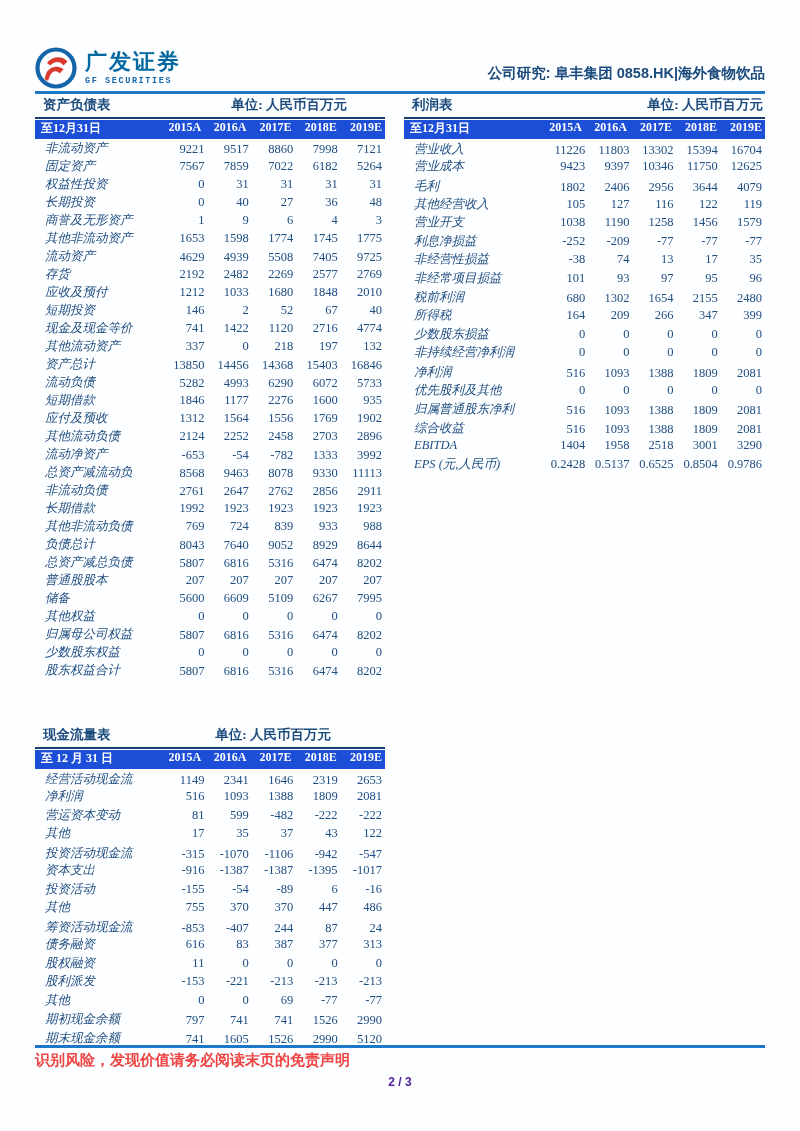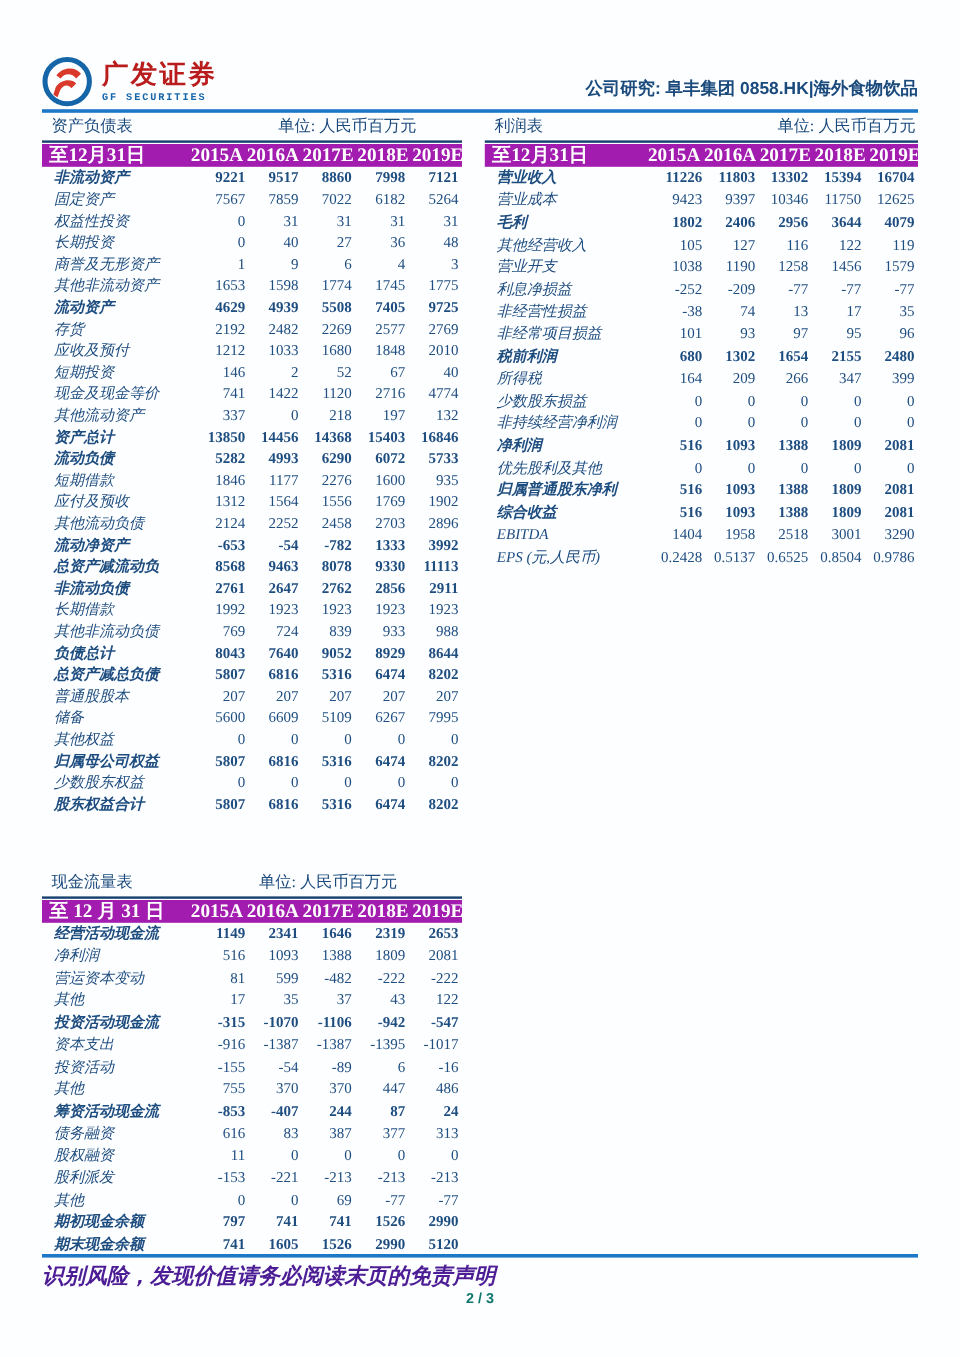--- a/index.html
+++ b/index.html
@@ -6,65 +6,65 @@
   .page{
     position:relative; width:800px; height:1131px;
     background:#fdfeff; overflow:hidden;
     font-family:"Liberation Serif","DejaVu Serif",serif;
     color:#1e4d80;
   }
   
   .hdr-logo{position:absolute; left:34px; top:46px; display:flex; align-items:center; gap:7px;}
   .logo-mark{width:44px; height:44px;}
   .brand-txt{display:flex; flex-direction:column; line-height:1;}
-  .brand-cn{font-family:"Liberation Sans","DejaVu Sans",sans-serif; font-weight:bold; font-size:22px; color:#b91c1c; letter-spacing:2px;}
+  .brand-cn{font-family:"Liberation Sans","DejaVu Sans",sans-serif; font-weight:bold; font-size:22px; color:#0369a1; letter-spacing:2px;}
   .brand-en{font-family:Liberation Mono, monospace; font-weight:bold; font-size:8.5px; color:#1565a9; letter-spacing:1.6px; margin-top:4px;}
   .hdr-right{
     position:absolute; right:35px; top:64px;
     font-family:"Liberation Sans","DejaVu Sans",sans-serif;
     font-weight:bold; font-size:14.5px; color:#1b4a7d;
   }
   .hdr-rule{position:absolute; left:35px; right:35px; top:91px; height:3px; background:#1e78c8;}
   
   .fin-table{position:absolute;}
   #table-balance{left:35px; top:96px;  width:350px;}
   #table-income {left:404px; top:96px; width:361px;}
   #table-cash   {left:35px; top:726px; width:350px;}
   .tbl-caption{
     display:flex; justify-content:space-between; align-items:flex-end;
-    font-weight:normal; font-size:13.5px; color:#1b4a7d;
+    font-weight:bold; font-size:13.5px; color:#1b4a7d;
     padding:0 2px 3px 8px; border-bottom:2px solid #16406e;
   }
   #table-balance .tbl-unit{margin-right:36px;}
   #table-cash    .tbl-unit{margin-right:52px;}
   .tbl-head{
-    display:flex; align-items:center; height:19px; margin-top:1px;
-    background:#a21caf; color:#ffffff; font-weight:bold; font-size:16px;
+    display:flex; height:19px; margin-top:1px;
+    background:#1d4ed8; color:#ffffff; font-weight:bold; font-size:12px;
   }
   .tbl-head .lbl{padding-left:6px;}
   .row{display:flex; align-items:center; font-size:12.5px;}
   #table-balance .row{height:18px;}
   #table-income  .row{height:18.6px;}
   #table-cash    .row{height:18.5px;}
   .lbl{flex:0 0 118px; text-align:left;}
   #table-income .lbl{flex:0 0 130px;}
   .row .lbl{padding-left:10px; font-style:italic;}
   .val{flex:1; text-align:right; padding-right:3px;}
-  .row.b{font-weight:bold;}
+  .row.b{font-weight:normal;align-items:flex-end;}
   
   .ftr-rule{position:absolute; left:35px; right:35px; top:1045px; height:2.5px; background:#1e78c8;}
   .ftr-disclaimer{
     position:absolute; left:35px; top:1051px;
     font-family:"Liberation Sans","DejaVu Sans",sans-serif;
-    font-weight:bold; font-size:18px; color:#4c1d95;font-style:italic;
+    font-weight:bold; font-size:15px; color:#ef4444;
   }
   .ftr-page{
     position:absolute; left:0; right:0; top:1075px; text-align:center;
     font-family:"Liberation Sans","DejaVu Sans",sans-serif;
-    font-weight:bold; font-size:12px; color:#0f766e;
+    font-weight:bold; font-size:12px; color:#4c1d95;
   }
 </style>
 </head>
 <body>
 
 <div class="page">
 
   <div class="hdr-logo">
     <svg class="logo-mark" viewBox="0 0 44 44">
       <circle cx="22" cy="22" r="18.5" fill="none" stroke="#1565a9" stroke-width="4.2"></circle>

